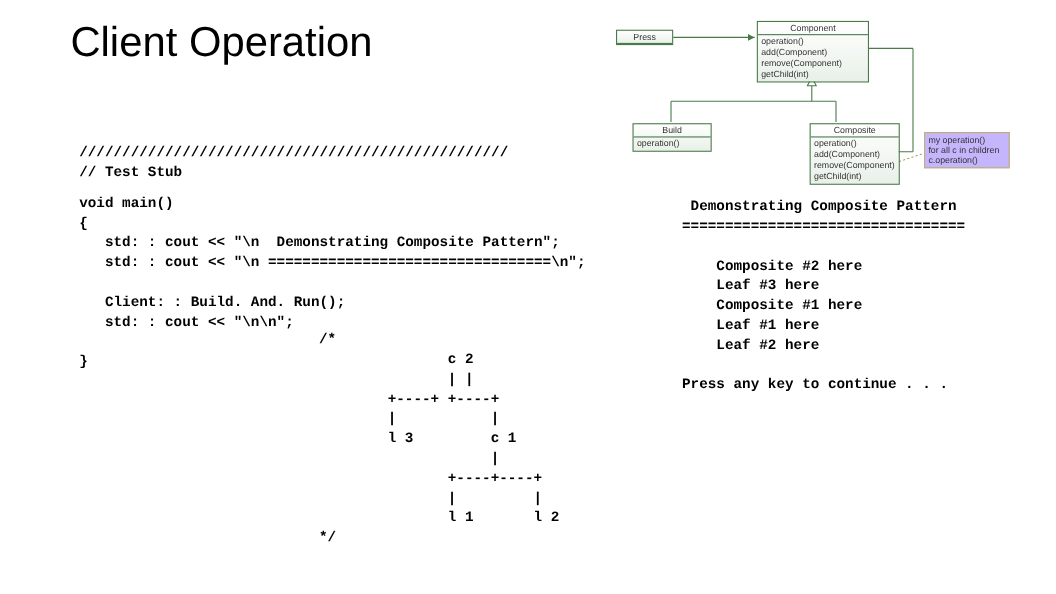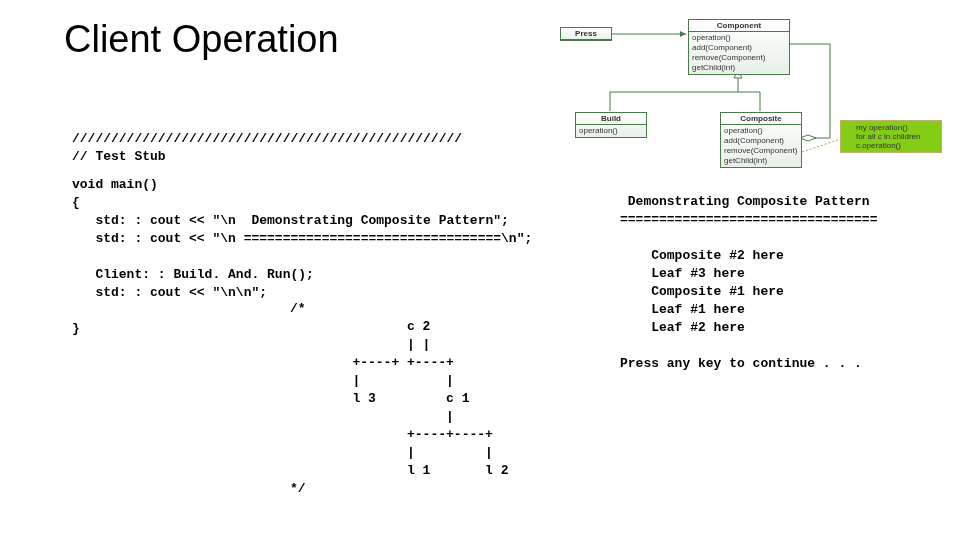--- a/index.html
+++ b/index.html
@@ -2,32 +2,32 @@
 <html><head>
 <meta charset="utf-8">
 <style>
 html,body{margin:0;padding:0;width:960px;height:540px;background:#fff;font-family:"Segoe UI",Arial,sans-serif;overflow:hidden}
 .slide{position:relative;width:796px;height:540px}
 .title{position:absolute;left:64px;top:18px;font-size:38px;font-weight:400;color:#000}
 .code{font-family:Consolas,"Courier New",monospace;font-size:13px;line-height:18px;color:#000;white-space:pre;font-weight:600}
 .stub{position:absolute;left:72px;top:130px}
 .main{position:absolute;left:72px;top:176px}
 .tree{position:absolute;left:290px;top:300px}
-.output{position:absolute;left:620px;top:193px}
+.output{position:absolute;left:620px;top:179px}
 
 
 .uml{position:absolute;left:540px;top:12px;width:400px;height:170px;font-family:Arial,sans-serif;font-size:8px;color:#333}
 .box{position:absolute;border:1px solid #4a7a4a;background:linear-gradient(#fff,#e8f0e8)}
-.box .hdr{text-align:center;font-weight:bold;border-bottom:1px solid #4a7a4a;padding:1px 3px}
+.box .hdr{text-align:center;font-weight:normal;border-bottom:1px solid #4a7a4a;padding:1px 3px}
 .box .body{padding:1px 3px;line-height:10px}
 .client{left:20px;top:15px;width:50px}
 .component{left:148px;top:7px;width:100px}
 .leaf{left:35px;top:100px;width:70px}
-.composite{left:180px;top:100px;width:80px}
-.note{position:absolute;left:300px;top:108px;width:70px;border:1px solid #c0b070;background:#84cc16;padding:2px 15px;line-height:9px}
+.composite{left:196px;top:100px;width:80px}
+.note{position:absolute;left:300px;top:108px;width:70px;border:1px solid #c0b070;background:#c4b5fd;padding:2px 3px;line-height:9px}
 svg.lines{position:absolute;left:0;top:0;width:400px;height:170px}
 </style>
 </head>
 <body>
 
 <div class="slide">
   <div class="title">Client Operation</div>
 
   <div class="code stub">//////////////////////////////////////////////////
 // Test Stub</div>

